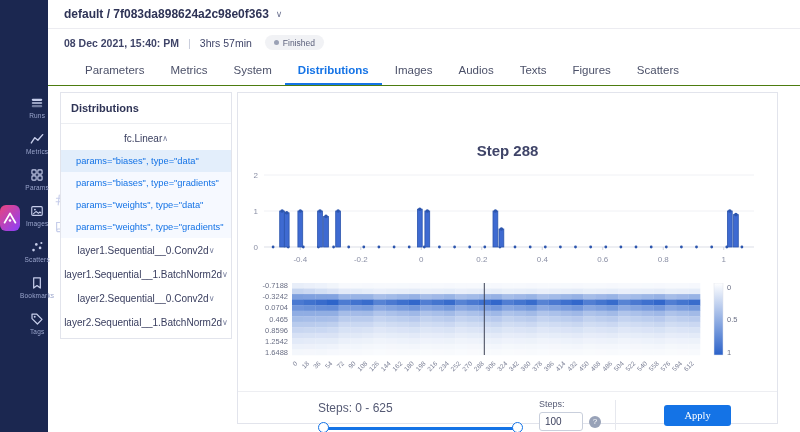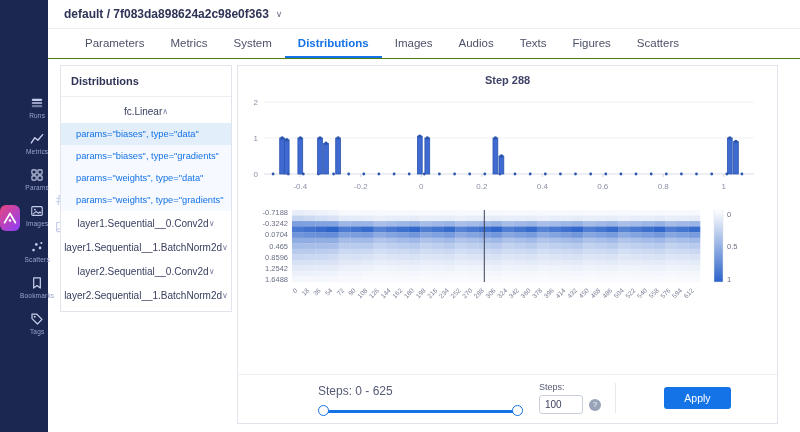--- a/index.html
+++ b/index.html
@@ -41,42 +41,42 @@
   .dist-panel{width:172px;border:1px solid #e2e4ec;background:#fff;align-self:flex-start;flex-shrink:0;}
   .dist-header{font-size:11px;font-weight:bold;color:#2f3456;padding:9px 10px;border-bottom:1px solid #eceef2;}
   .tree{padding:2px 0 4px;}
   .tree-node{display:flex;justify-content:center;align-items:center;padding:7px 10px 6px;font-size:10px;color:#383d5e;cursor:pointer;}
   .tchev{font-size:8px;color:#7c83a0;}
   .tree-children{background:#f6f9ff;}
   .tree-child{font-size:9.3px;color:var(--accent,#1473E6);padding:6px 8px 6px 15px;cursor:pointer;white-space:nowrap;}
   .tree-child.selected{background:var(--tree-selected-bg,#e3eefb);}
 
   .chart-panel{flex:1;border:1px solid #e2e4ec;display:flex;flex-direction:column;min-width:0;background:#fff;}
-  .step-title{text-align:center;font-size:11px;font-weight:bold;color:#3f4468;padding:8px 0 4px;}
+  .step-title{text-align:center;font-size:15px;font-weight:bold;color:#3f4468;padding:8px 0 4px;margin-top:41px;}
   .hist-wrap{height:114px;margin:0 8px;}
   .heat-wrap{height:110px;margin:6px 8px 0;}
   svg{display:block;}
   svg text{font-family:"Liberation Sans",sans-serif;}
 
   
   .chart-footer{margin-top:auto;display:flex;align-items:center;border-top:1px solid #edeef2;padding:7px 12px 9px;flex-shrink:0;}
   .slider-group{width:205px;margin-left:68px;}
   .slider-label{font-size:12px;color:#555a74;margin-bottom:12px;}
   .slider-track{position:relative;height:3px;background:var(--accent,#1473E6);border-radius:2px;margin:0 5px;}
   .handle{position:absolute;top:-4.5px;width:11px;height:11px;border-radius:50%;background:#fff;border:1.5px solid var(--accent,#1473E6);cursor:grab;}
   .handle.left{left:-5px;}
   .handle.right{right:-5px;}
   .steps-group{margin-left:16px;}
   .steps-label{font-size:9px;color:#555a74;margin-bottom:3px;}
   .steps-row{display:flex;align-items:center;gap:6px;}
   .steps-input{width:44px;height:19px;border:1px solid #c9cfdc;border-radius:3px;font-size:10px;padding:0 5px;color:#3a3f5c;font-family:"Liberation Sans",sans-serif;}
   .info-icon{width:12px;height:12px;border-radius:50%;background:#98a2b8;color:#fff;font-size:8px;display:flex;align-items:center;justify-content:center;cursor:pointer;}
   .footer-divider{width:1px;height:30px;background:#e6e8ee;margin:0 14px;}
   .apply-wrap{flex:1;display:flex;justify-content:center;}
-  .apply-btn{background:var(--accent,#1473E6);color:#fff;border:none;border-radius:3px;font-size:10.5px;padding:5px 20px;cursor:pointer;font-family:Liberation Sans, sans-serif;}
+  .apply-btn{background:var(--accent,#1473E6);color:#fff;border:none;border-radius:3px;font-size:10.5px;padding:5px 20px;cursor:pointer;font-family:Liberation Serif, serif;}
 </style>
 </head>
 <body>
 
 <div class="app">
 
   <aside class="sidebar">
     <div class="logo">
       <svg viewBox="0 0 26 26">
           <path d="M6 19 L13 7 L20 19" fill="none" stroke="#fff" stroke-width="2.4" stroke-linecap="round" stroke-linejoin="round"></path>
@@ -169,20 +169,29 @@
     <div class="version">v3.5.4</div>
   </aside>
 
   <div class="main">
 
     <div class="crumb-row">
       <span class="crumb">default / 7f083da898624a2c98e0f363</span>
       <span class="chev">∨</span>
     </div>
 
+    <div class="meta-row">
+      <span class="meta-date">08 Dec 2021, 15:40: PM</span>
+      <span class="meta-sep">|</span>
+      <span class="meta-duration">3hrs 57min</span>
+      <span class="badge">
+        <span class="badge-dot"></span>
+        <span>Finished</span>
+      </span>
+    </div>
 
     <div class="tabs-row">
       <span class="tab">Parameters</span>
       <span class="tab">Metrics</span>
       <span class="tab">System</span>
       <span class="tab active">Distributions</span>
       <span class="tab">Images</span>
       <span class="tab">Audios</span>
       <span class="tab">Texts</span>
       <span class="tab">Figures</span>

